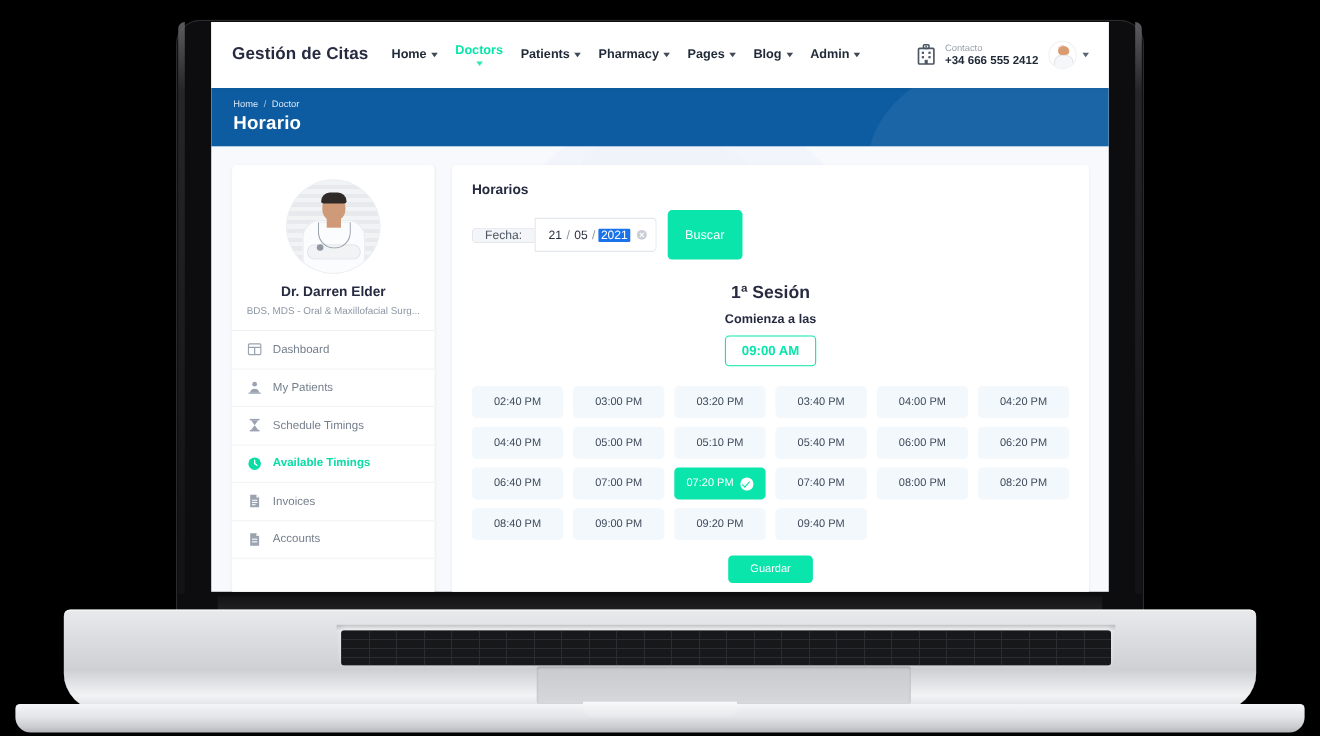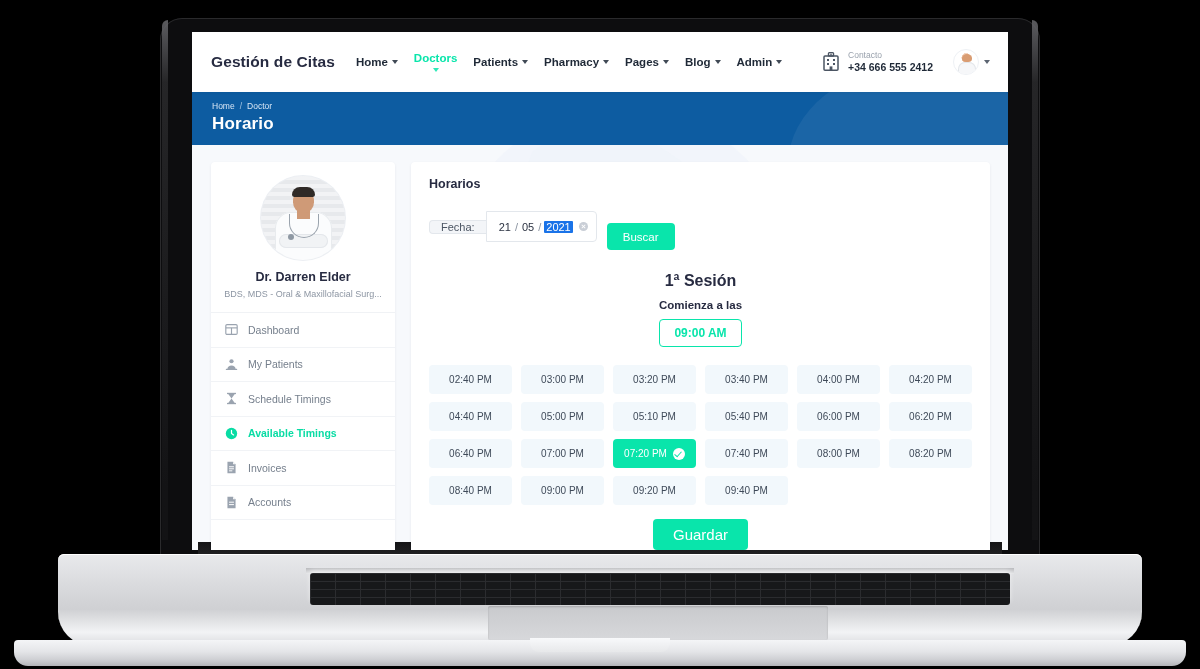--- a/index.html
+++ b/index.html
@@ -71,21 +71,21 @@
     border-radius: 4px 4px 14px 14px;
   }
   .base-notch {
     position: absolute; left: 530px; top: 98px; width: 140px; height: 14px;
     background: linear-gradient(to bottom,#f8f9fb,#e7e8ea);
     border-radius: 0 0 9px 9px;
   }
 
   
   .screen {
-    position: absolute; left: 192px; top: 32px;
+    position: absolute; left: 192px; top: 20px;
     width: 816px; height: 518px;
     background: #f7f9fc;
     overflow: hidden;
   }
   .screen-bg-decor {
     position: absolute; left: 0; top: 0; width: 816px; height: 518px;
     pointer-events: none;
   }
 
   
@@ -97,21 +97,21 @@
   }
   .brand { font-size: 15.5px; font-weight: 600; color: #272b41; letter-spacing: .1px; white-space: nowrap; }
   .nav-items { display: flex; align-items: center; margin-left: 21px; gap: 16px; }
   .nav-item {
     display: flex; align-items: center; gap: 4px;
     font-size: 11.5px; font-weight: 700; color: #1f2937;
     white-space: nowrap; cursor: pointer;
   }
   .nav-item.active { color: #09e5ab; flex-direction: column; }
   .caret { width: 0; height: 0; border-left: 3.2px solid transparent; border-right: 3.2px solid transparent; border-top: 4px solid currentColor; opacity: .85; }
-  .nav-right { margin-left: auto; display: flex; align-items: center; gap: 20px; }
+  .nav-right { margin-left: auto; display: flex; align-items: center; gap: 9px; }
   .contact-block { display: flex; align-items: center; gap: 7px; }
   .contact-text { line-height: 1.15; }
   .contact-label { font-size: 8.5px; color: #9aa2ad; }
   .contact-phone { font-size: 10.5px; font-weight: 700; color: #1f2937; white-space: nowrap; }
   .avatar-wrap { display: flex; align-items: center; gap: 5px; }
   .avatar {
     width: 26px; height: 26px; border-radius: 50%;
     background: radial-gradient(circle at 50% 32%, #f3d3bf 0 22%, #fff 23% 100%);
     border: 1px solid #eef1f5; position: relative; overflow: hidden;
   }
@@ -200,23 +200,23 @@
     margin-left: 4px; width: 9px; height: 9px; border-radius: 50%;
     background: #c9ced6; position: relative; flex: 0 0 9px;
   }
   .date-clear::before, .date-clear::after {
     content:""; position:absolute; left:2px; top:4px; width:5px; height:1px; background:#fff;
   }
   .date-clear::before { transform: rotate(45deg); }
   .date-clear::after { transform: rotate(-45deg); }
   .btn-search {
     display: flex; align-items: center; justify-content: center;
-    padding: 0 16px; height: 27px;
+    padding: 0 16px; height: 45px;
     background: #09e5ab; color: #fff; border: none; border-radius: 4px;
-    font-size: 11.5px; font-family: inherit; cursor: pointer; margin-top: 20px;
+    font-size: 11.5px; font-family: inherit; cursor: pointer;
   }
 
   .session-block { text-align: center; margin-top: 22px; }
   .session-title { font-size: 16px; font-weight: 700; color: #272b41; }
   .session-sub { font-size: 11.5px; font-weight: 700; color: #272b41; margin-top: 9px; }
   .session-time {
     display: inline-block; margin-top: 8px;
     padding: 6px 14px; border: 1px solid #09e5ab; border-radius: 4px;
     color: #09e5ab; font-size: 12px; font-weight: 700;
   }
@@ -236,21 +236,21 @@
     position: relative; flex: 0 0 12px;
   }
   .check::after {
     content: ""; position: absolute; left: 3.4px; top: 2.4px;
     width: 3.4px; height: 6px; border: solid #09e5ab; border-width: 0 1.6px 1.6px 0;
     transform: rotate(42deg);
   }
   .save-row { text-align: center; margin-top: 14px; }
   .btn-save {
     padding: 7px 20px; background: #09e5ab; color: #fff; border: none; border-radius: 4px;
-    font-size: 15px; font-family: inherit; cursor: pointer;
+    font-size: 10px; font-family: inherit; cursor: pointer;
   }
 </style>
 </head>
 <body>
 
 <div id="stage">
 
   <div class="laptop-lid"></div>
   <div class="lid-highlight"></div>
   <div class="lid-highlight-r"></div>

